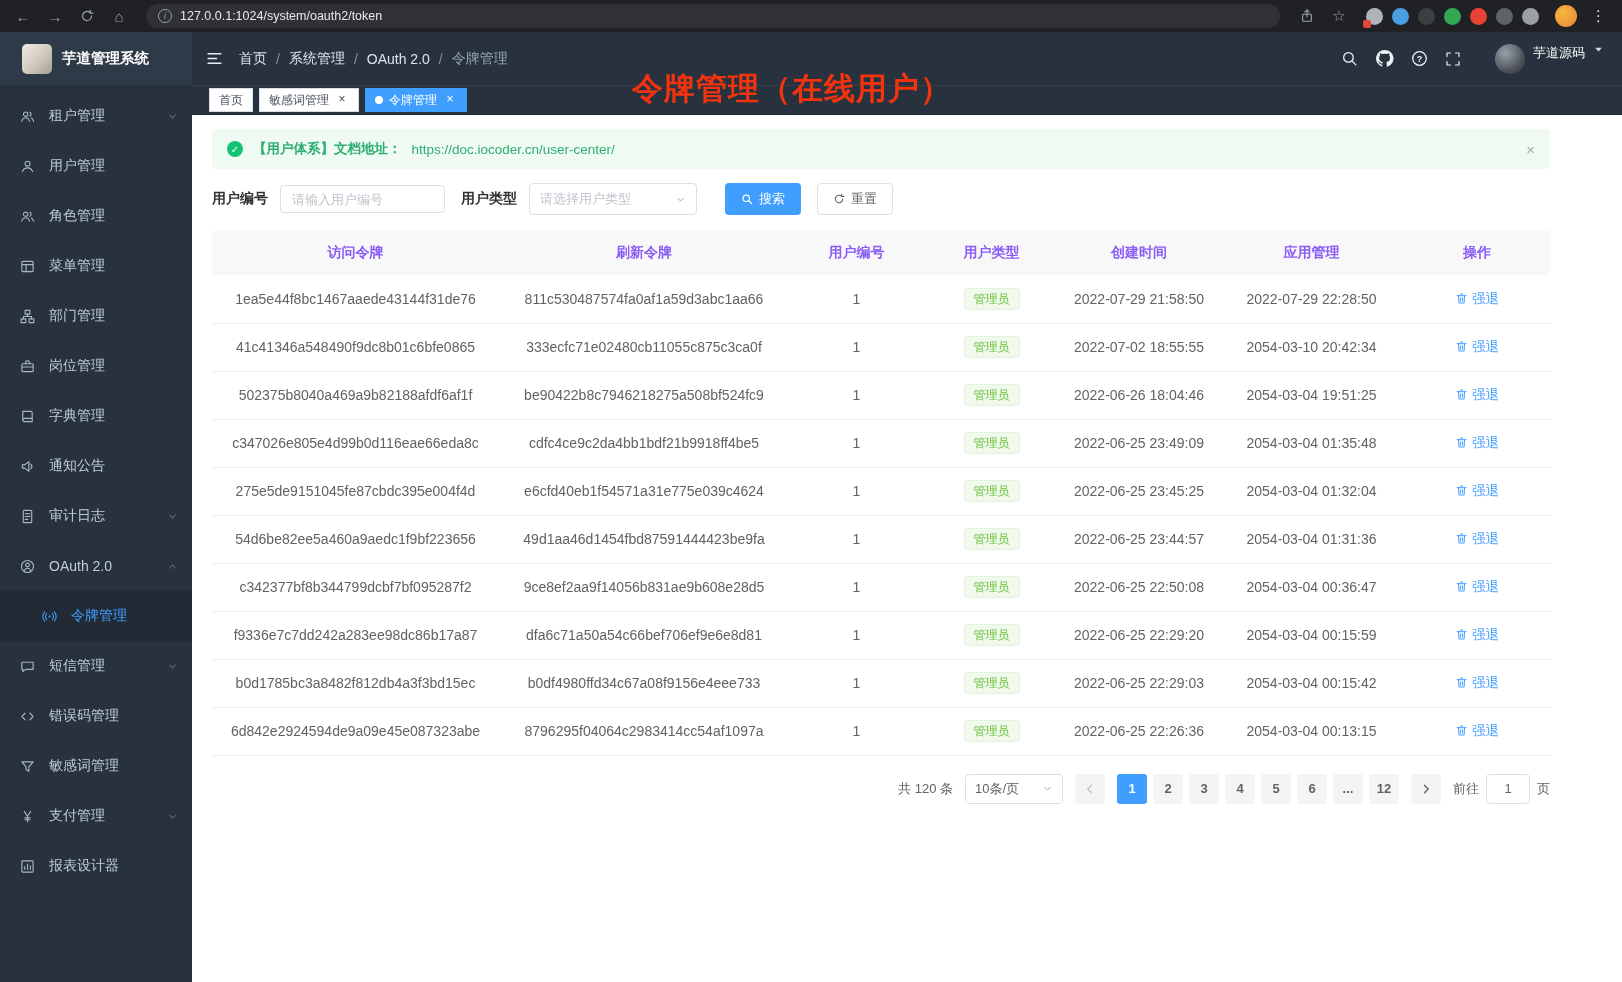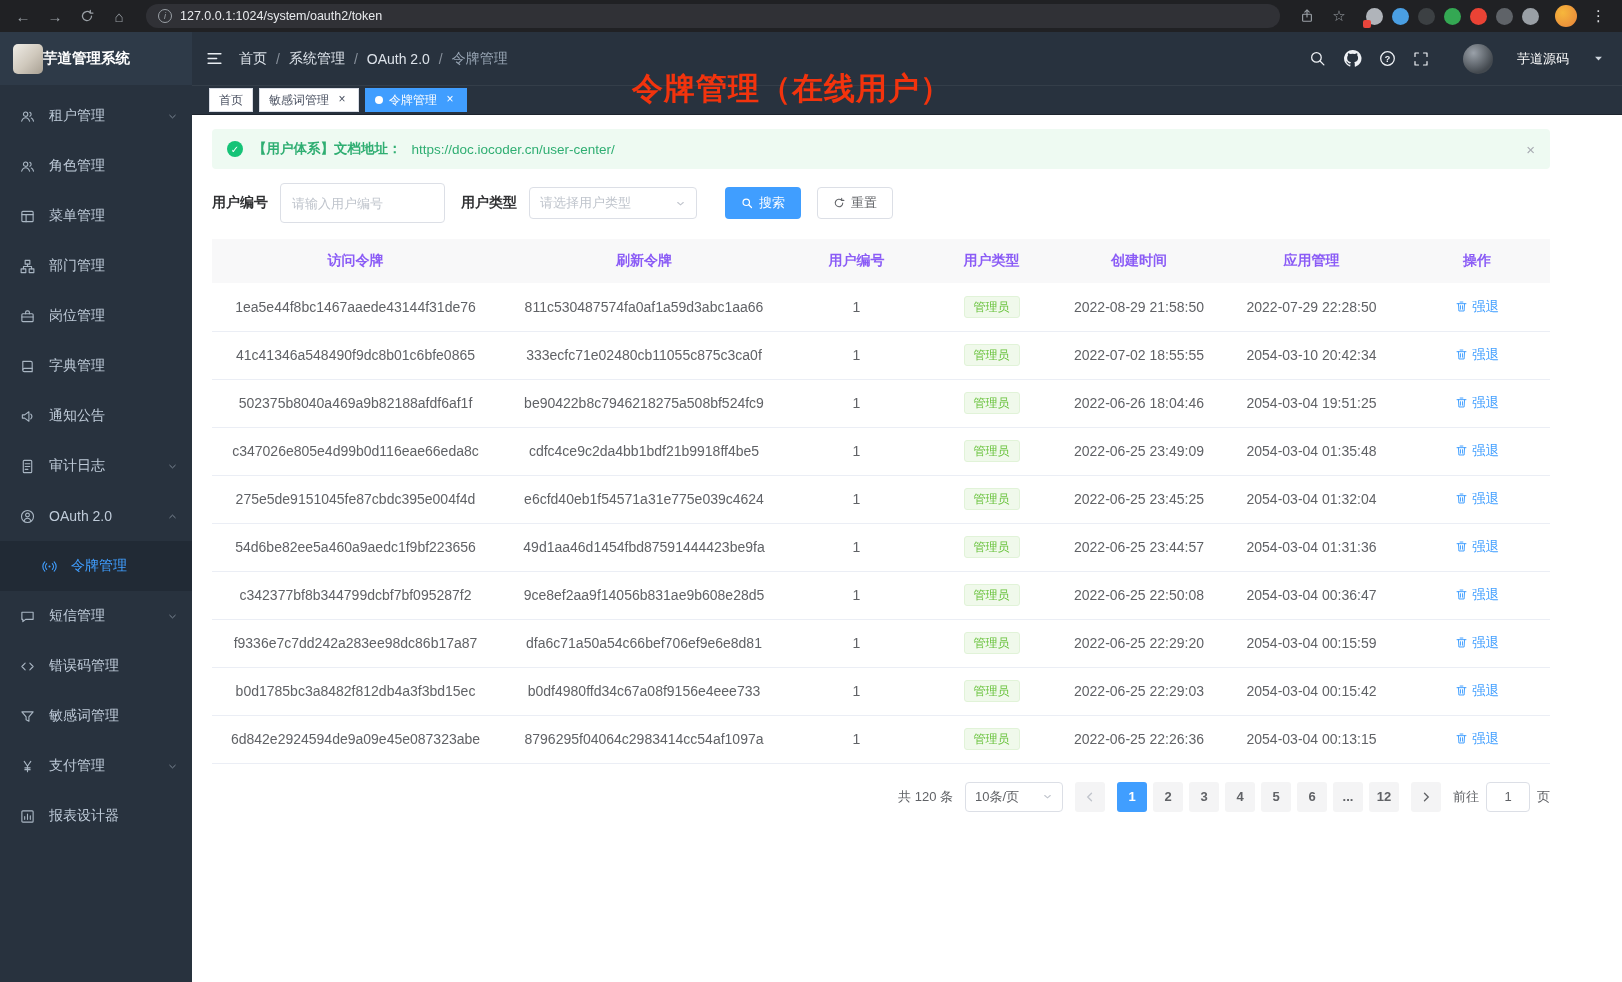--- a/index.html
+++ b/index.html
@@ -19,21 +19,21 @@
   .ext-dot{width:17px;height:17px;border-radius:50%;display:inline-block;position:relative;cursor:pointer}
   .ext-dot:first-child::after{content:"";position:absolute;left:-3px;bottom:-3px;width:8px;height:8px;
     background:#e8453c;border-radius:2px}
   .b-avatar{width:22px;height:22px;border-radius:50%;background:radial-gradient(circle at 35% 35%,#f6b73c,#e8833a);cursor:pointer}
   .kebab{font-size:15px;color:#dadce0;padding:0 4px;cursor:pointer}
   .star{font-size:15px}
 
   
   .app{display:flex;height:950px}
   .sidebar{width:192px;background:#28323E;flex-shrink:0;display:flex;flex-direction:column}
-  .logo{height:53px;display:flex;align-items:center;padding:0 13px;background:#2E3A48}
+  .logo{height:53px;display:flex;align-items:center;gap:10px;padding:0 22px;background:#2E3A48}
   .logo-img{width:30px;height:30px;border-radius:5px;flex-shrink:0;
     background:linear-gradient(135deg,#efece6 0%,#cfc8bc 55%,#a79f92 100%)}
   .logo-title{color:#fff;font-weight:bold;font-size:14.5px;white-space:nowrap}
   .menu{flex:1;padding-top:6px;overflow:hidden}
   .menu-item{height:50px;display:flex;align-items:center;gap:14px;padding:0 14px 0 20px;
     color:#bfcbd9;font-size:14px;cursor:pointer;white-space:nowrap}
   .mi-icon{display:flex;color:#a9b6c3}
   .mi-arrow{margin-left:auto;color:#8d98a5;display:flex}
   .mi-arrow.up svg{transform:rotate(180deg)}
   .submenu{background:#212A35}
@@ -44,21 +44,21 @@
 
   
   .navbar{height:53px;background:#28323E;display:flex;align-items:center;gap:16px;padding:0 18px 0 14px}
   .hamburger{color:#e9edf2;display:flex;cursor:pointer}
   .breadcrumb{display:flex;align-items:center;gap:9px;font-size:14px;color:#dde3ea}
   .breadcrumb .sep{color:#87909b}
   .crumb{cursor:pointer}
   .crumb:last-child{color:#97a4b3;cursor:default}
   .nav-right{margin-left:auto;display:flex;align-items:center;gap:17px}
   .nav-icon{color:#eef1f5;display:flex;cursor:pointer}
-  .nav-user{display:flex;align-items:center;gap:24px;cursor:pointer}
+  .nav-user{display:flex;gap:8px;cursor:pointer}
   .nav-avatar{width:30px;height:30px;border-radius:50%;
     background:radial-gradient(circle at 35% 30%,#9aa1a9,#43494f 70%)}
   .nav-username{font-size:13px;color:#fff}
   .nav-caret{color:#cfd6de;display:flex}
 
   
   .tagsbar{height:30px;background:#28323E;display:flex;align-items:center;gap:6px;padding:0 17px;
     border-top:1px solid rgba(255,255,255,.06);border-bottom:1px solid #1d242d}
   .tab{height:24px;display:inline-flex;align-items:center;gap:6px;padding:0 9px;background:#fff;
     border:1px solid #d8dce5;color:#495060;font-size:12px;cursor:pointer;white-space:nowrap}
@@ -72,21 +72,21 @@
     padding:0 15px;margin-bottom:14px;font-size:13.5px}
   .alert-check{width:16px;height:16px;border-radius:50%;background:#15c377;color:#fff;font-size:10px;
     display:flex;align-items:center;justify-content:center;flex-shrink:0}
   .alert-text{color:#2fae72;font-weight:bold}
   .alert-link{color:#2fae72;cursor:pointer}
   .alert-close{margin-left:auto;color:#a8abb2;font-size:15px;cursor:pointer}
 
   .filters{display:flex;align-items:center;margin:2px 0 16px}
   .f-group{display:flex;align-items:center;gap:12px;margin-right:16px}
   .f-label{font-weight:bold;color:#303133;font-size:14px}
-  .f-input{width:165px;height:40px;border:1px solid #dcdfe6;border-radius:4px;padding:0 11px;
+  .f-input{width:165px;height:28px;border:1px solid #dcdfe6;border-radius:4px;padding:0 11px;
     font-size:13px;color:#606266;outline:none}
   .f-input::placeholder{color:#bfc4cc}
   .f-select{width:168px;height:32px;border:1px solid #dcdfe6;border-radius:4px;display:flex;
     align-items:center;justify-content:space-between;padding:0 10px;color:#bfc4cc;font-size:13px;cursor:pointer}
   .btn{height:32px;border-radius:4px;display:inline-flex;align-items:center;gap:6px;padding:0 15px;
     font-size:13px;cursor:pointer;border:1px solid transparent;font-family:inherit}
   .btn-primary{background:#409eff;color:#fff;margin-left:12px}
   .btn-plain{background:#fff;border-color:#dcdfe6;color:#606266;margin-left:16px}
 
   table{width:100%;border-collapse:collapse;font-size:14px;color:#606266;table-layout:fixed}
@@ -165,20 +165,29 @@
               <path d="M1.8 13c.8-2.8 2.4-3.7 4.2-3.7s3.4.9 4.2 3.7"></path>
               <path d="M10.5 3.6a2.3 2.3 0 0 1 0 4.2M12 9.6c1.3.5 2 1.6 2.4 3.4"></path>
             </svg>
           </span>
           <span class="mi-label">租户管理</span>
           <span class="mi-arrow down">
             <svg viewBox="0 0 16 16" width="11" height="11" fill="none" stroke="currentColor" stroke-width="1.2" stroke-linecap="round" stroke-linejoin="round">
               <path d="M4 6.2 8 10l4-3.8"></path>
             </svg>
           </span>
+        </div>
+        <div class="menu-item">
+          <span class="mi-icon">
+            <svg viewBox="0 0 16 16" width="15" height="15" fill="none" stroke="currentColor" stroke-width="1.2" stroke-linecap="round" stroke-linejoin="round">
+              <circle cx="8" cy="5" r="2.6"></circle>
+              <path d="M2.6 13.5c.9-3.1 2.9-4.1 5.4-4.1s4.5 1 5.4 4.1"></path>
+            </svg>
+          </span>
+          <span class="mi-label">用户管理</span>
         </div>
         <div class="menu-item">
           <span class="mi-icon">
             <svg viewBox="0 0 16 16" width="15" height="15" fill="none" stroke="currentColor" stroke-width="1.2" stroke-linecap="round" stroke-linejoin="round">
               <circle cx="6" cy="5.5" r="2.3"></circle>
               <path d="M1.8 13c.8-2.8 2.4-3.7 4.2-3.7s3.4.9 4.2 3.7"></path>
               <path d="M10.5 3.6a2.3 2.3 0 0 1 0 4.2M12 9.6c1.3.5 2 1.6 2.4 3.4"></path>
             </svg>
           </span>
           <span class="mi-label">角色管理</span>
@@ -453,21 +462,21 @@
               <th>应用管理</th>
               <th>操作</th>
             </tr>
           </thead>
         <tbody id="table-body">
             <tr>
               <td>1ea5e44f8bc1467aaede43144f31de76</td>
               <td>811c530487574fa0af1a59d3abc1aa66</td>
               <td>1</td>
               <td><span class="tag">管理员</span></td>
-              <td>2022-08-29 21:58:50</td>
+              <td>2022-07-29 21:58:50</td>
               <td>2022-07-29 22:28:50</td>
               <td><a class="op-link">
                   <span style="display:flex">
                     <svg viewBox="0 0 16 16" width="13" height="13" fill="none" stroke="currentColor" stroke-width="1.2" stroke-linecap="round" stroke-linejoin="round">
                       <path d="M2.5 4.5h11M6.3 2.5h3.4M4.2 4.5l.6 9h6.4l.6-9M6.7 7v4.3M9.3 7v4.3"></path>
                     </svg>
                   </span>
                   <span>强退</span>
                 </a></td>
             </tr>

